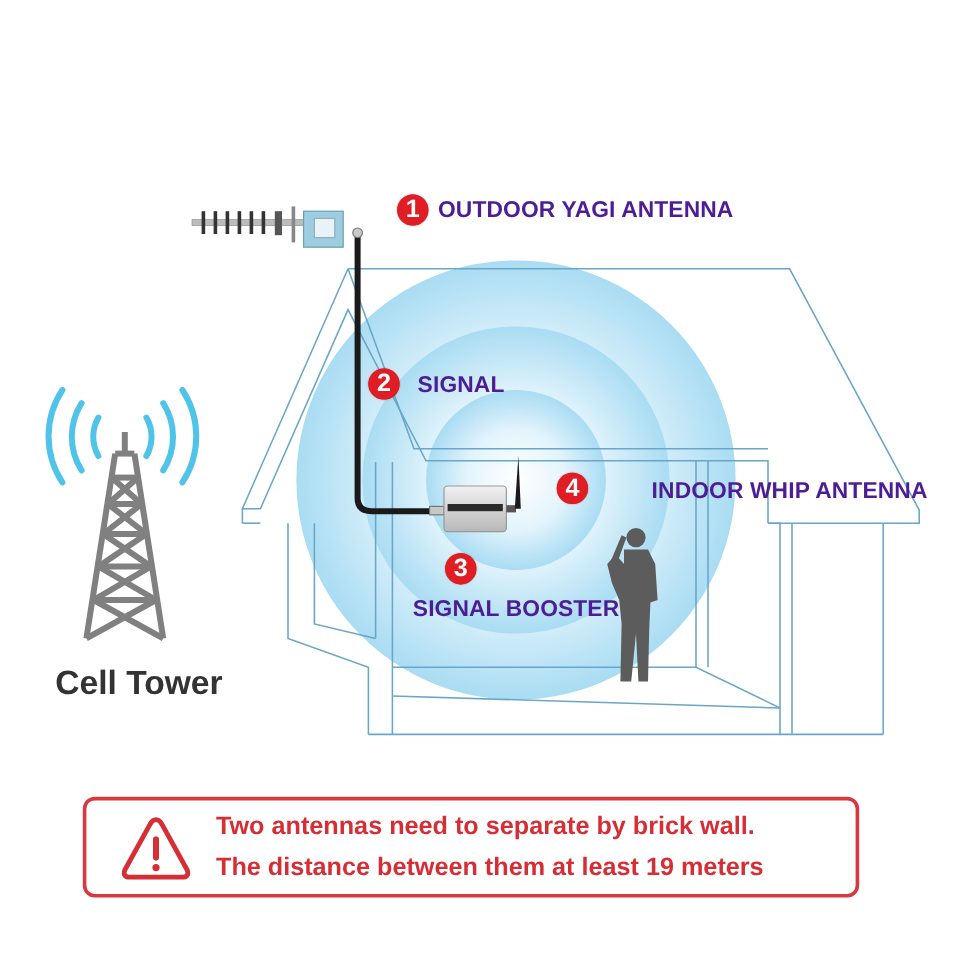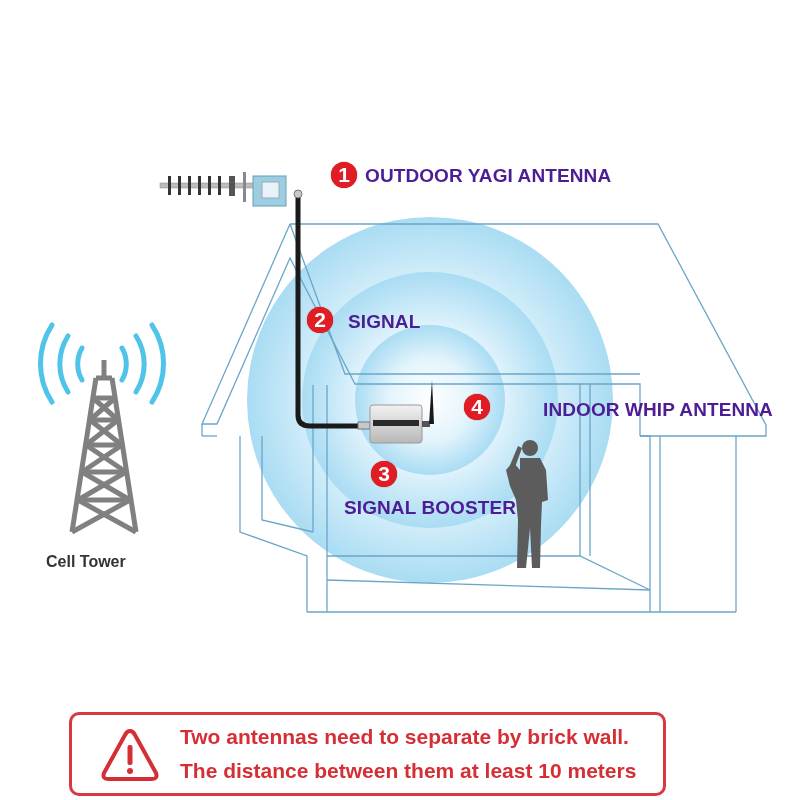--- a/index.html
+++ b/index.html
@@ -1,21 +1,21 @@
 <!DOCTYPE html>
 <html><head>
 <meta charset="utf-8">
 <style>
   html,body{margin:0;padding:0;background:#ffffff;}
   body{width:800px;height:800px;position:relative;overflow:hidden;font-family:"Liberation Sans",sans-serif;}
   #scene{position:absolute;left:0;top:0;width:800px;height:800px;}
   .label{position:absolute;font-family:"Liberation Sans",sans-serif;font-weight:bold;color:#4c1d95;font-size:19px;letter-spacing:0.1px;white-space:nowrap;}
   .badge{position:absolute;width:26px;height:26px;border-radius:50%;background:#e01c24;color:#fff;font-family:"Liberation Sans",sans-serif;font-weight:bold;font-size:21px;line-height:26px;text-align:center;box-shadow:0 0 1px #a00;}
-  .tower-caption{position:absolute;left:46px;top:553px;font-size:16px;font-weight:bold;color:#333;font-family:"Liberation Sans",sans-serif;}
-  .warning-box{position:absolute;left:69px;top:664px;width:597px;height:84px;border:3px solid #d9383f;border-radius:10px;box-sizing:border-box;background:#fff;margin-top:48px;}
+  .tower-caption{position:absolute;left:46px;top:553px;font-size:28px;font-weight:bold;color:#333;font-family:"Liberation Sans",sans-serif;}
+  .warning-box{position:absolute;left:69px;top:664px;width:647px;height:84px;border:3px solid #d9383f;border-radius:10px;box-sizing:border-box;background:#fff;}
   .warning-text{position:absolute;left:108px;font-family:"Liberation Sans",sans-serif;font-weight:bold;font-size:21px;color:#d62e35;white-space:nowrap;}
   .warn-icon{position:absolute;left:28px;top:12px;width:60px;height:56px;}
 </style>
 </head>
 <body>
 
 <div id="scene">
   <svg width="800" height="800" viewBox="0 0 800 800" style="position:absolute;left:0;top:0;">
     <defs>
       <radialGradient id="ring" cx="50%" cy="50%" r="50%">
@@ -142,15 +142,15 @@
 
   <div class="tower-caption">Cell Tower</div>
 
   <div class="warning-box">
     <svg class="warn-icon" viewBox="0 0 60 56">
       <path d="M30,4 Q33,4 35,8 L56,46 Q58,52 52,52 L8,52 Q2,52 4,46 L25,8 Q27,4 30,4 Z" fill="none" stroke="#d62e35" stroke-width="4" stroke-linejoin="round"></path>
       <rect x="27.5" y="18" width="5" height="20" rx="2" fill="#d62e35"></rect>
       <circle cx="30" cy="44" r="3" fill="#d62e35"></circle>
     </svg>
     <div class="warning-text" style="top:10px;">Two antennas need to separate by brick wall.</div>
-    <div class="warning-text" style="top:44px;">The distance between them at least 10 meters</div>
+    <div class="warning-text" style="top:44px;">The distance between them at least 19 meters</div>
   </div>
 </div>
 
 </body></html>

